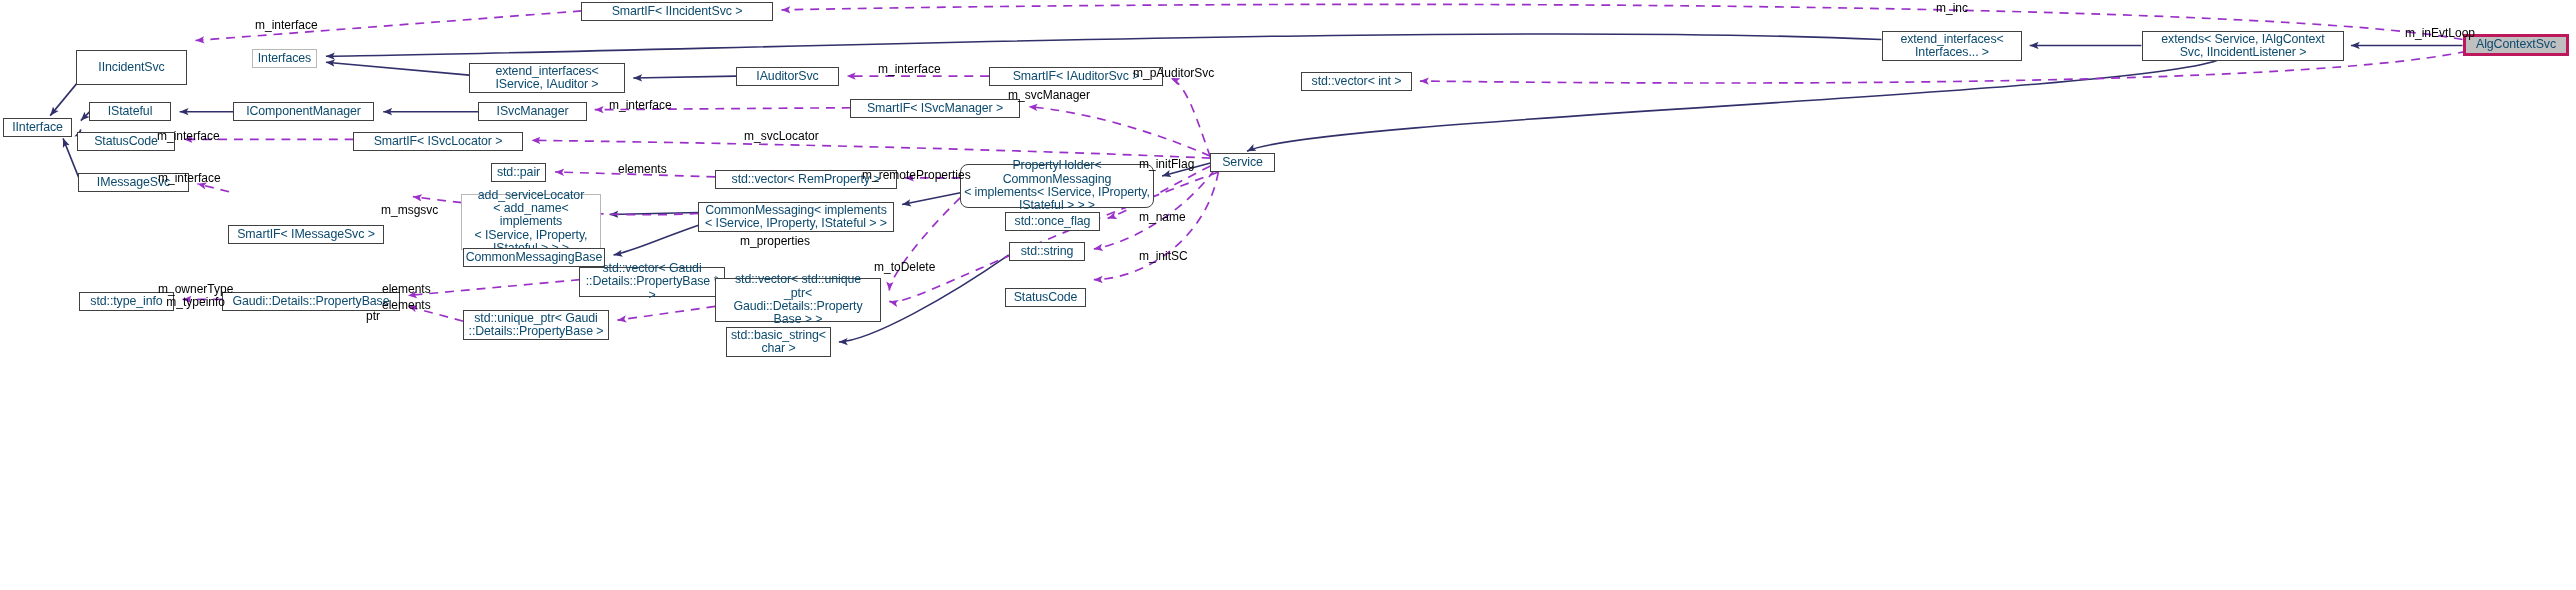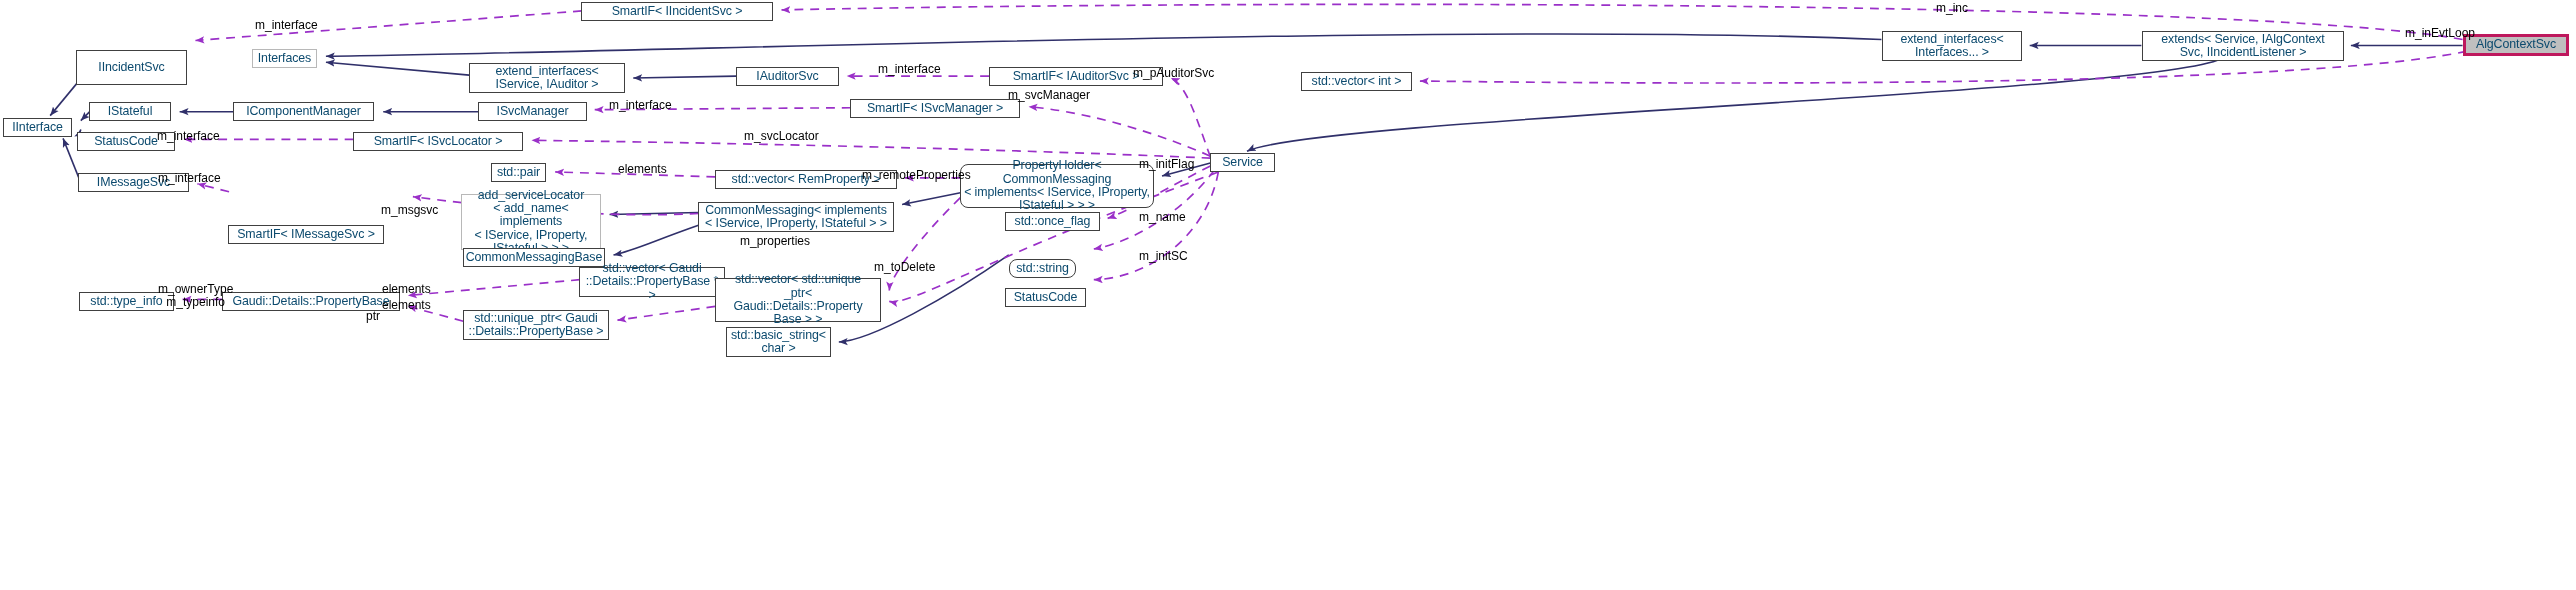--- a/index.html
+++ b/index.html
@@ -173,21 +173,21 @@
 IStateful &gt; &gt; &gt;</div>
       <div class="node" style="left: 78px; top: 173px; width: 111px; height: 19px;">IMessageSvc</div>
       <div class="node" style="left: 228px; top: 185px; width: 156px; height: 19px; margin-top: 40px;">SmartIF&lt; IMessageSvc &gt;</div>
       <div class="node faint" style="left: 461px; top: 194px; width: 140px; height: 56px;">add_serviceLocator
 &lt; add_name&lt; implements
 &lt; IService, IProperty,
 IStateful &gt; &gt; &gt;</div>
       <div class="node" style="left: 698px; top: 202px; width: 196px; height: 30px;">CommonMessaging&lt; implements
 &lt; IService, IProperty, IStateful &gt; &gt;</div>
       <div class="node" style="left: 1005px; top: 212px; width: 95px; height: 19px;">std::once_flag</div>
-      <div class="node" style="left: 1009px; top: 259px; width: 67px; height: 19px; border-radius: 8px;">std::string</div>
+      <div class="node" style="left: 1009px; top: 242px; width: 76px; height: 19px;">std::string</div>
       <div class="node" style="left: 463px; top: 248px; width: 142px; height: 19px;">CommonMessagingBase</div>
       <div class="node" style="left: 1005px; top: 273px; width: 81px; height: 19px; margin-top: 15px;">StatusCode</div>
       <div class="node" style="left: 579px; top: 267px; width: 146px; height: 30px;">std::vector&lt; Gaudi
 ::Details::PropertyBase * &gt;</div>
       <div class="node" style="left: 715px; top: 278px; width: 166px; height: 44px;">std::vector&lt; std::unique
 _ptr&lt; Gaudi::Details::Property
 Base &gt; &gt;</div>
       <div class="node" style="left: 79px; top: 292px; width: 95px; height: 19px;">std::type_info</div>
       <div class="node" style="left: 222px; top: 292px; width: 178px; height: 19px;">Gaudi::Details::PropertyBase</div>
       <div class="node" style="left: 463px; top: 310px; width: 146px; height: 30px;">std::unique_ptr&lt; Gaudi

